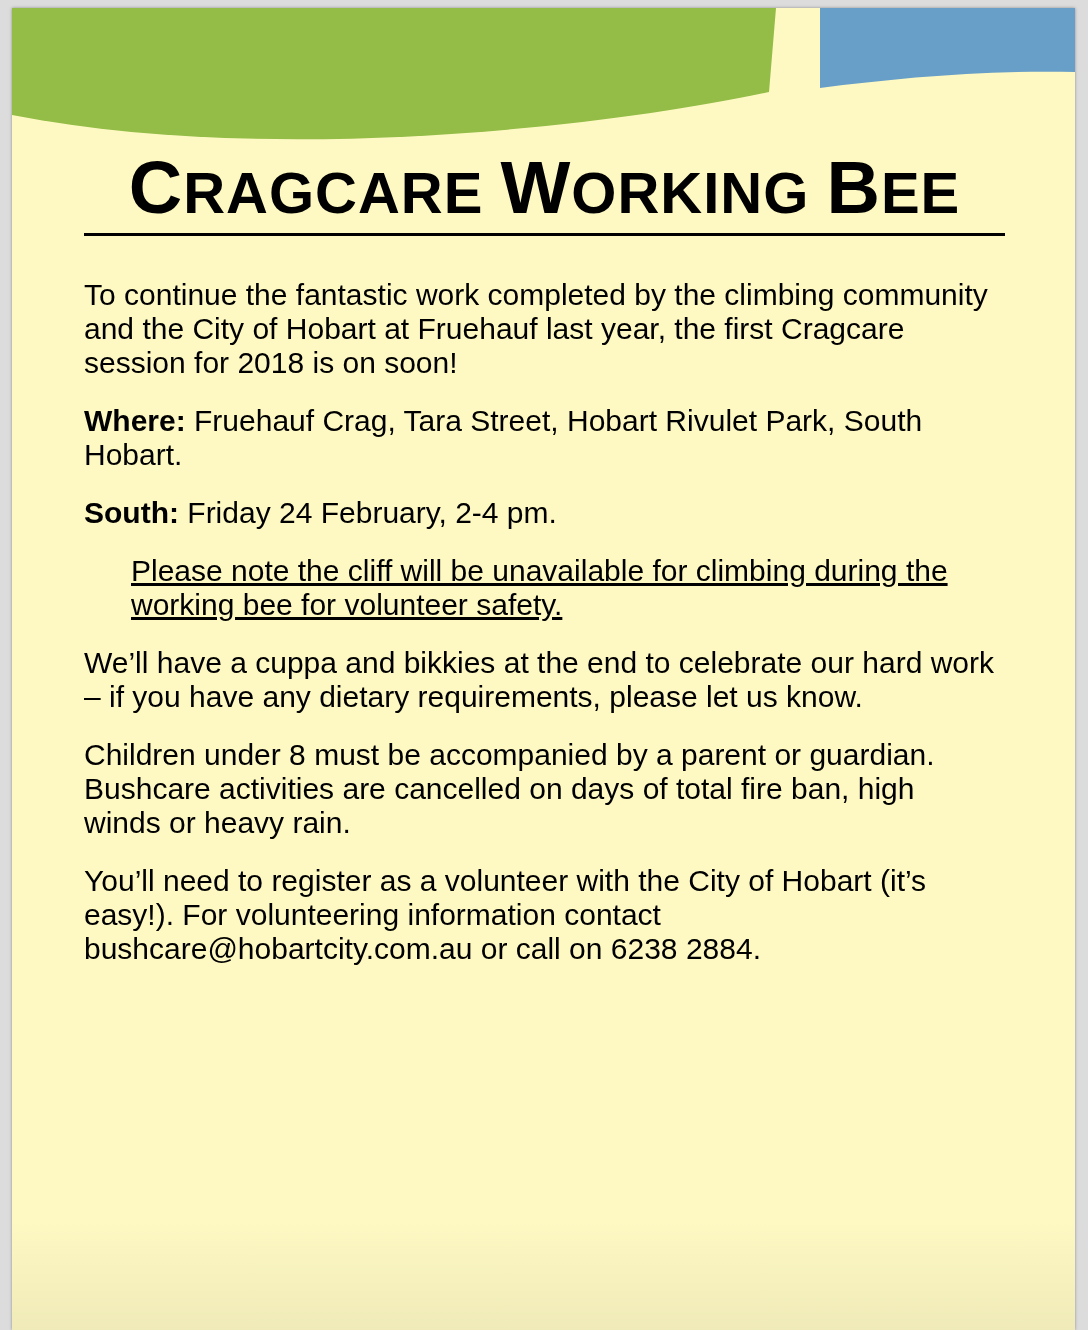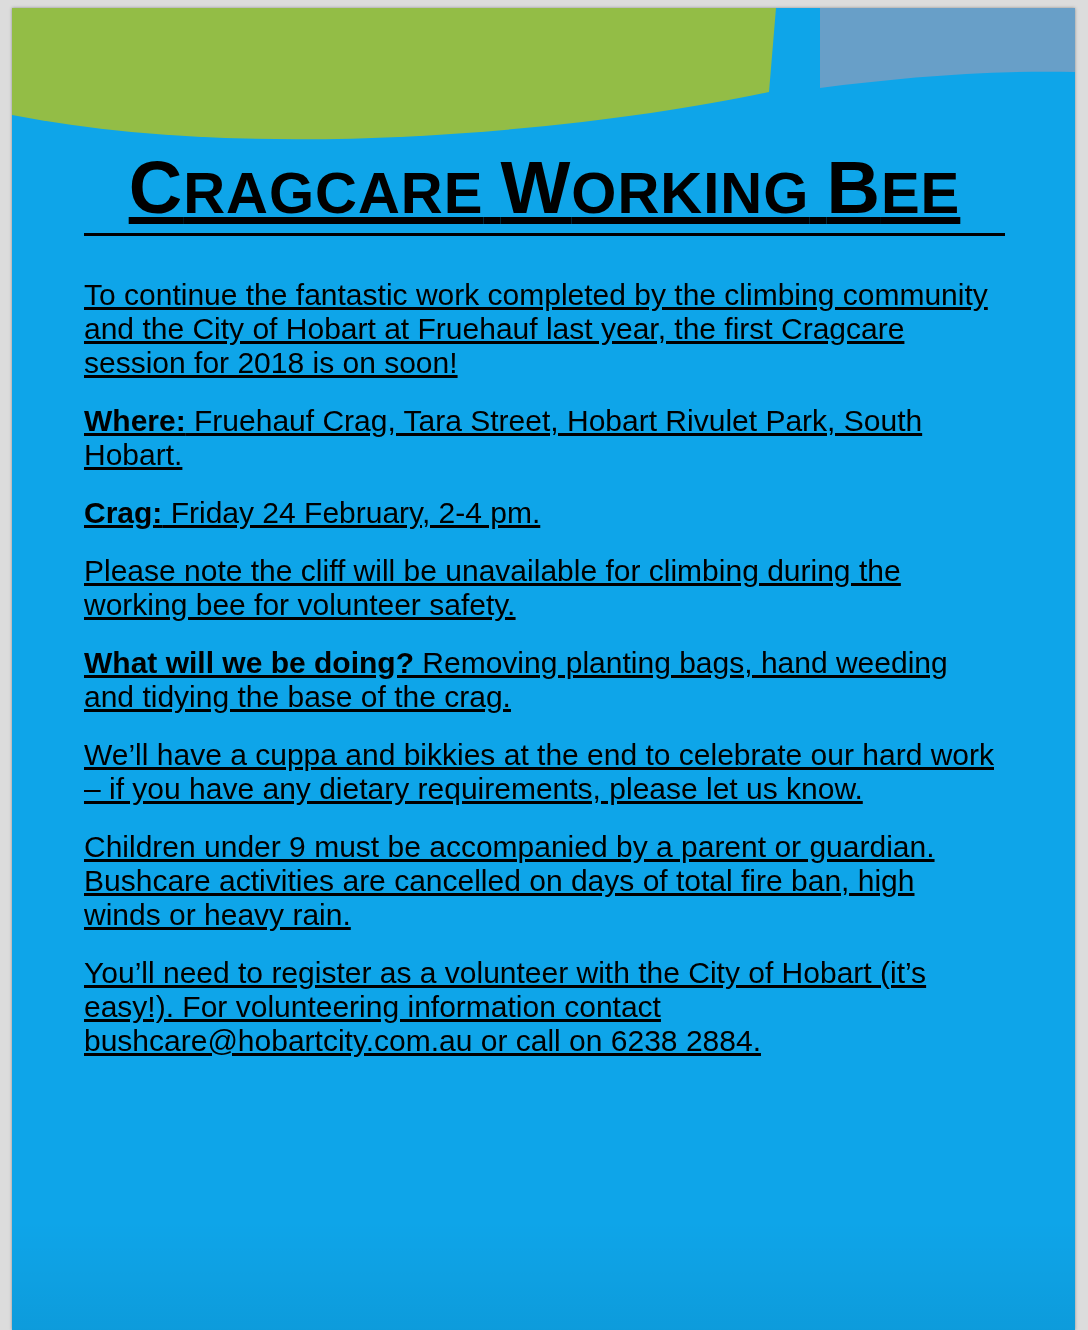--- a/index.html
+++ b/index.html
@@ -44,53 +44,51 @@
     margin: 0;
   }
   .bodytext { margin-top: 42px; }
   .bodytext p {
     margin: 0 0 24px 0;
     font-size: 30px;
     line-height: 34px;
     color: #000;
     white-space: pre-wrap;
   }
-  .bodytext p.u { text-decoration: underline; }
+  .bodytext p.u { text-decoration: underline; margin-left: 47px; }
   .bodytext .b { font-weight: bold; margin-top: 28px; }
 </style>
 </head>
 <body style="background: rgb(220, 220, 220);">
 
-<div class="paper" style="background: #0ea5e9; text-decoration: underline;">
+<div class="paper" style="background: #fef9c3;">
 
   <svg class="swoosh-svg" width="1063" height="150" viewBox="0 0 1063 150" aria-hidden="true">
     <path id="green-swoosh" d="M 0,0 L 764,0 L 757,84 C 600,118 260,158 0,107 Z" fill="#93bd46"></path>
     <path id="blue-swoosh" d="M 808,0 L 1063,0 L 1063,64 C 975,62 885,70 808,80 Z" fill="#689fc8"></path>
   </svg>
 
   <div class="content">
 
     <h1 class="title"><span class="tl">C</span><span class="ts">RAGCARE</span><span class="ts"> </span><span class="tl">W</span><span class="ts">ORKING</span><span class="ts"> </span><span class="tl">B</span><span class="ts">EE</span></h1>
 
     <hr class="title-rule">
 
     <div class="bodytext">
         <p><span>To continue the fantastic work completed by the climbing community
 and the City of Hobart at Fruehauf last year, the first Cragcare
 session for 2018 is on soon!</span></p>
         <p><span class="b">Where:</span><span> Fruehauf Crag, Tara Street, Hobart Rivulet Park, South
 Hobart.</span></p>
-        <p><span class="b">Crag:</span><span> Friday 24 February, 2-4 pm.</span></p>
+        <p><span class="b">South:</span><span> Friday 24 February, 2-4 pm.</span></p>
         <p class="u"><span>Please note the cliff will be unavailable for climbing during the
 working bee for volunteer safety.</span></p>
-        <p><span class="b">What will we be doing?</span><span> Removing planting bags, hand weeding
-and tidying the base of the crag.</span></p>
         <p><span>We’ll have a cuppa and bikkies at the end to celebrate our hard work
 – if you have any dietary requirements, please let us know.</span></p>
-        <p><span>Children under 9 must be accompanied by a parent or guardian.
+        <p><span>Children under 8 must be accompanied by a parent or guardian.
 Bushcare activities are cancelled on days of total fire ban, high
 winds or heavy rain.</span></p>
         <p><span>You’ll need to register as a volunteer with the City of Hobart (it’s
 easy!). For volunteering information contact
 bushcare@hobartcity.com.au or call on 6238 2884.</span></p>
       </div>
 
   </div>
 </div>
 

